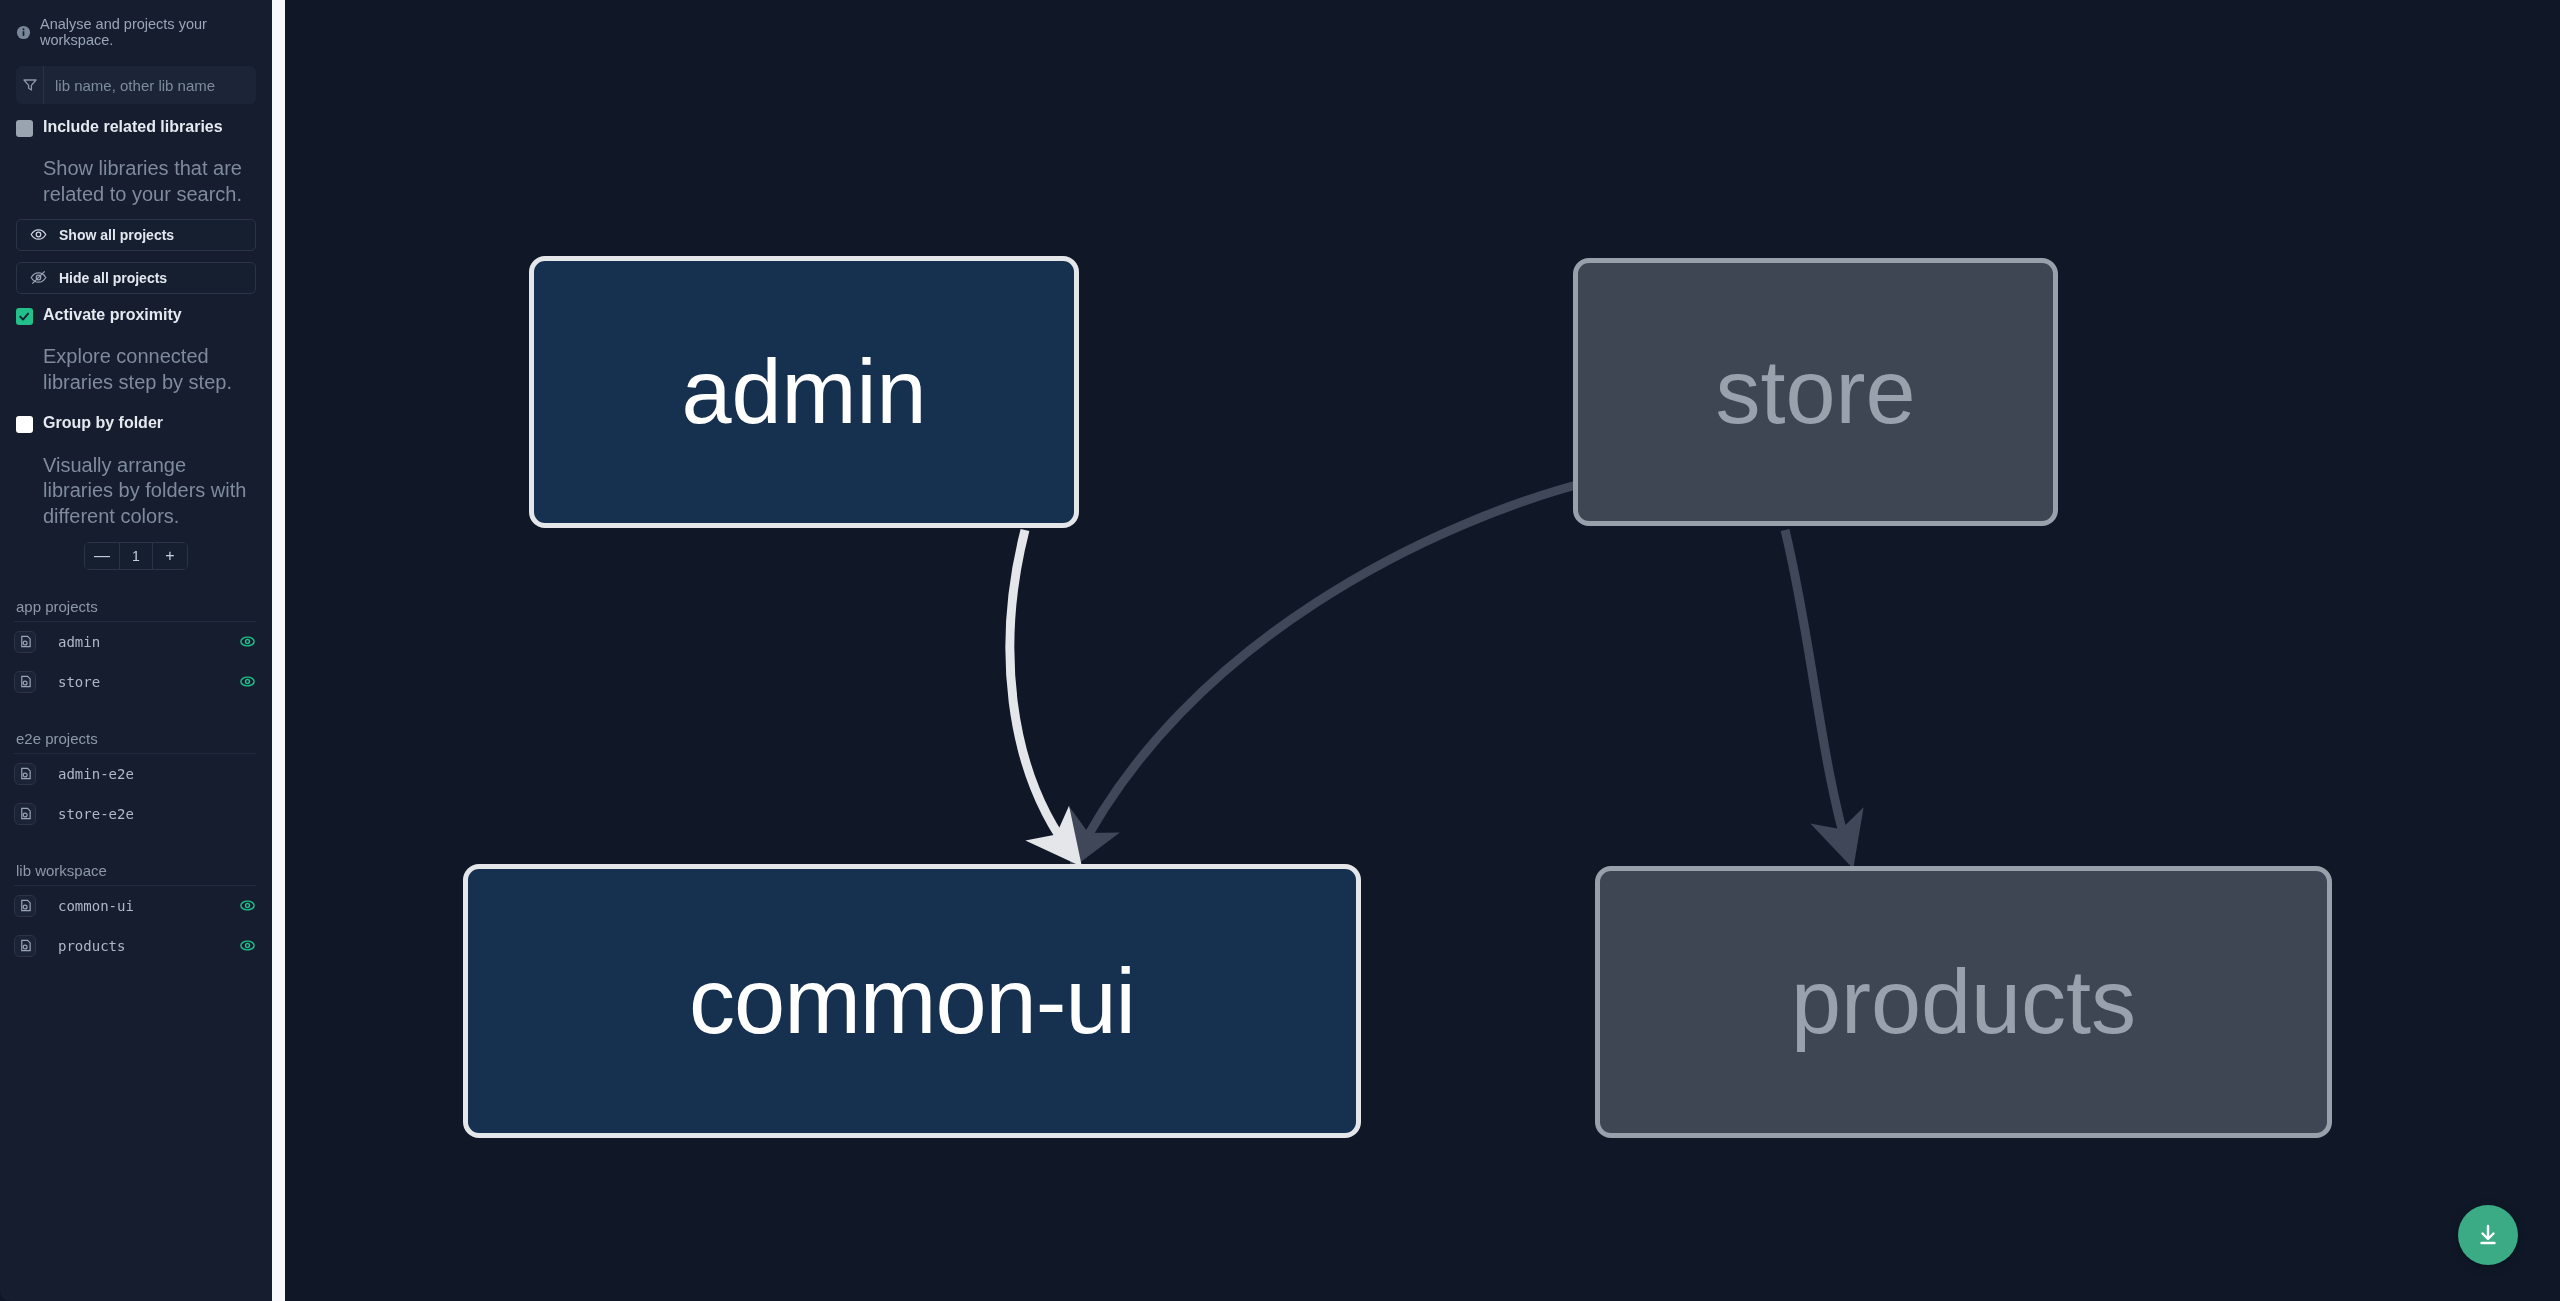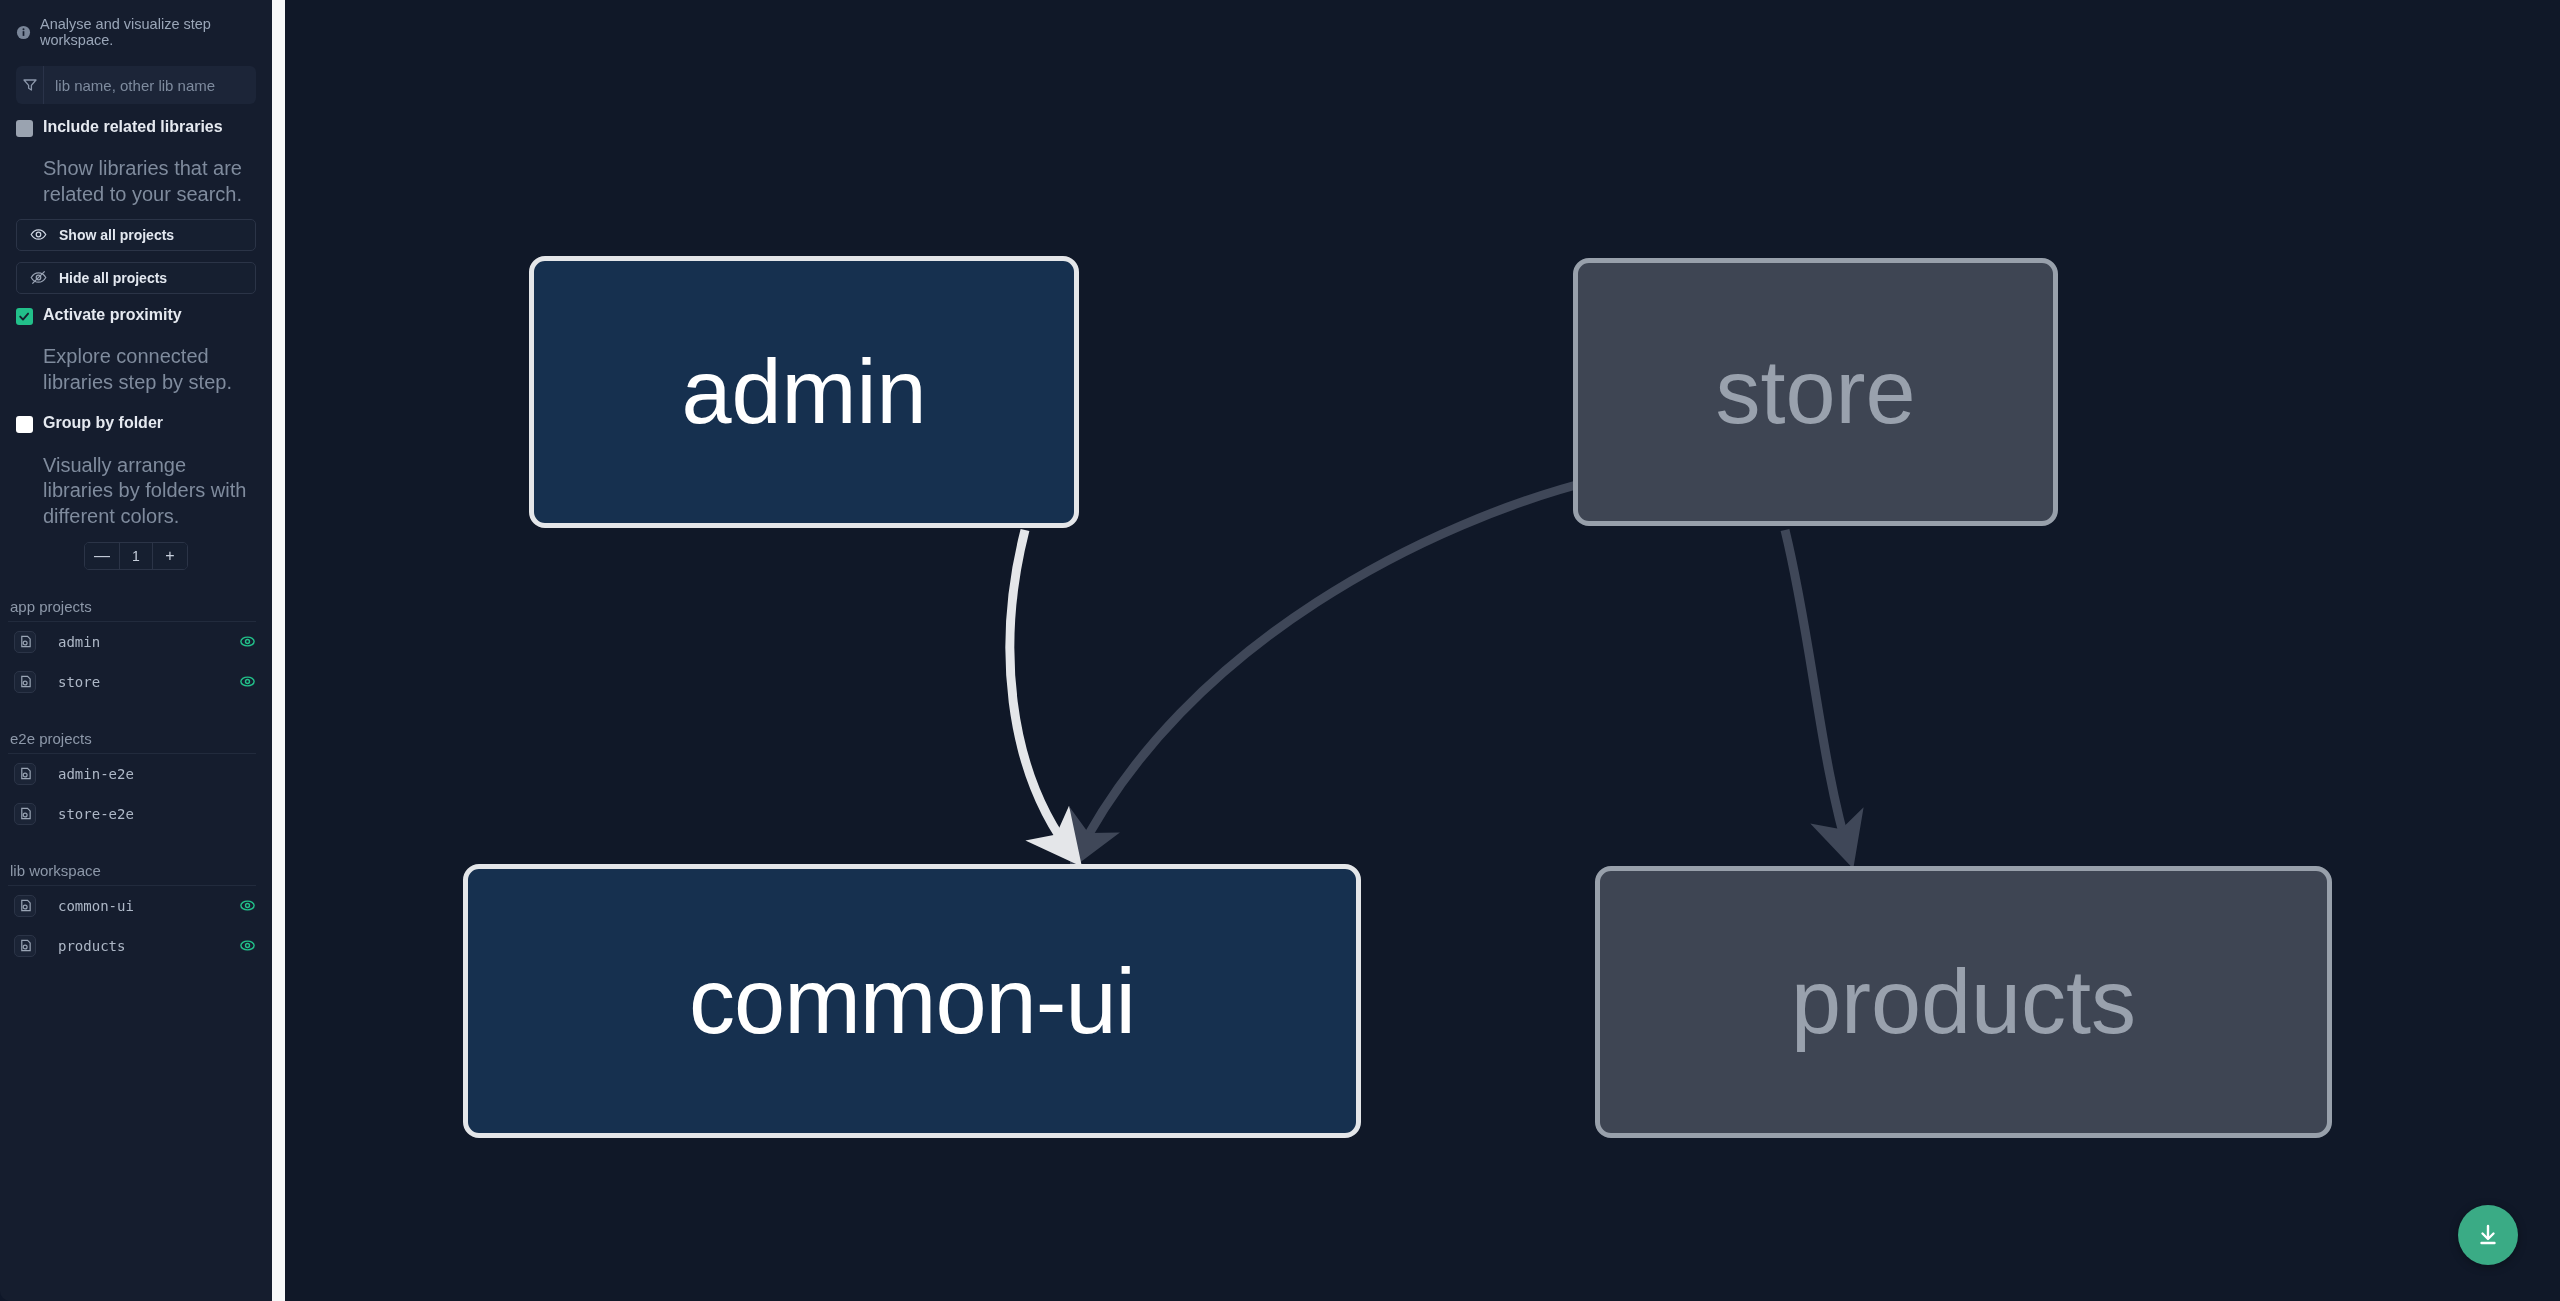--- a/index.html
+++ b/index.html
@@ -103,21 +103,21 @@
     width: 34px; display:flex; align-items:center; justify-content:center;
     color: #c7cfdc; font-size: 16px; background: #161f30; cursor: pointer;
   }
   .st-btn.mid { border-left: 1px solid #2b3447; border-right: 1px solid #2b3447; cursor: default; font-size: 14px; }
 
   .group-head {
     color: #8d98a9; font-size: 15px;
     padding: 0 16px 6px 16px;
     margin-top: 28px;
     border-bottom: 1px solid #222b3d;
-    margin-left: 8px; margin-right: 16px;
+    margin-left: 14px; margin-right: 16px;
     padding-left: 2px;
   }
   .proj-row {
     display: flex; align-items: center;
     height: 40px;
     padding: 0 16px 0 14px;
   }
   .proj-badge {
     width: 22px; height: 22px; border-radius: 5px;
     background: #1b2436; border: 1px solid #2b3447;
@@ -172,21 +172,21 @@
 
   <div class="sidebar">
 
 
     <div class="sb-tagline">
       <svg class="info-icon" viewBox="0 0 16 16">
         <circle cx="8" cy="8" r="7" fill="#7a8699"></circle>
         <rect x="7.1" y="6.6" width="1.8" height="5" fill="#151d2e"></rect>
         <circle cx="8" cy="4.5" r="1.05" fill="#151d2e"></circle>
       </svg>
-      <span>Analyse and visualize step workspace.</span>
+      <span>Analyse and projects your workspace.</span>
     </div>
 
     <div class="search-wrap">
       <div class="search-icon-box">
         <svg width="16" height="16" viewBox="0 0 16 16">
           <path d="M2 3h12l-4.6 5.4V13L6.6 11.3V8.4L2 3z" fill="none" stroke="#8b97aa" stroke-width="1.3" stroke-linejoin="round"></path>
         </svg>
       </div>
       <input class="search-input" type="text" placeholder="lib name, other lib name" style="">
     </div>

